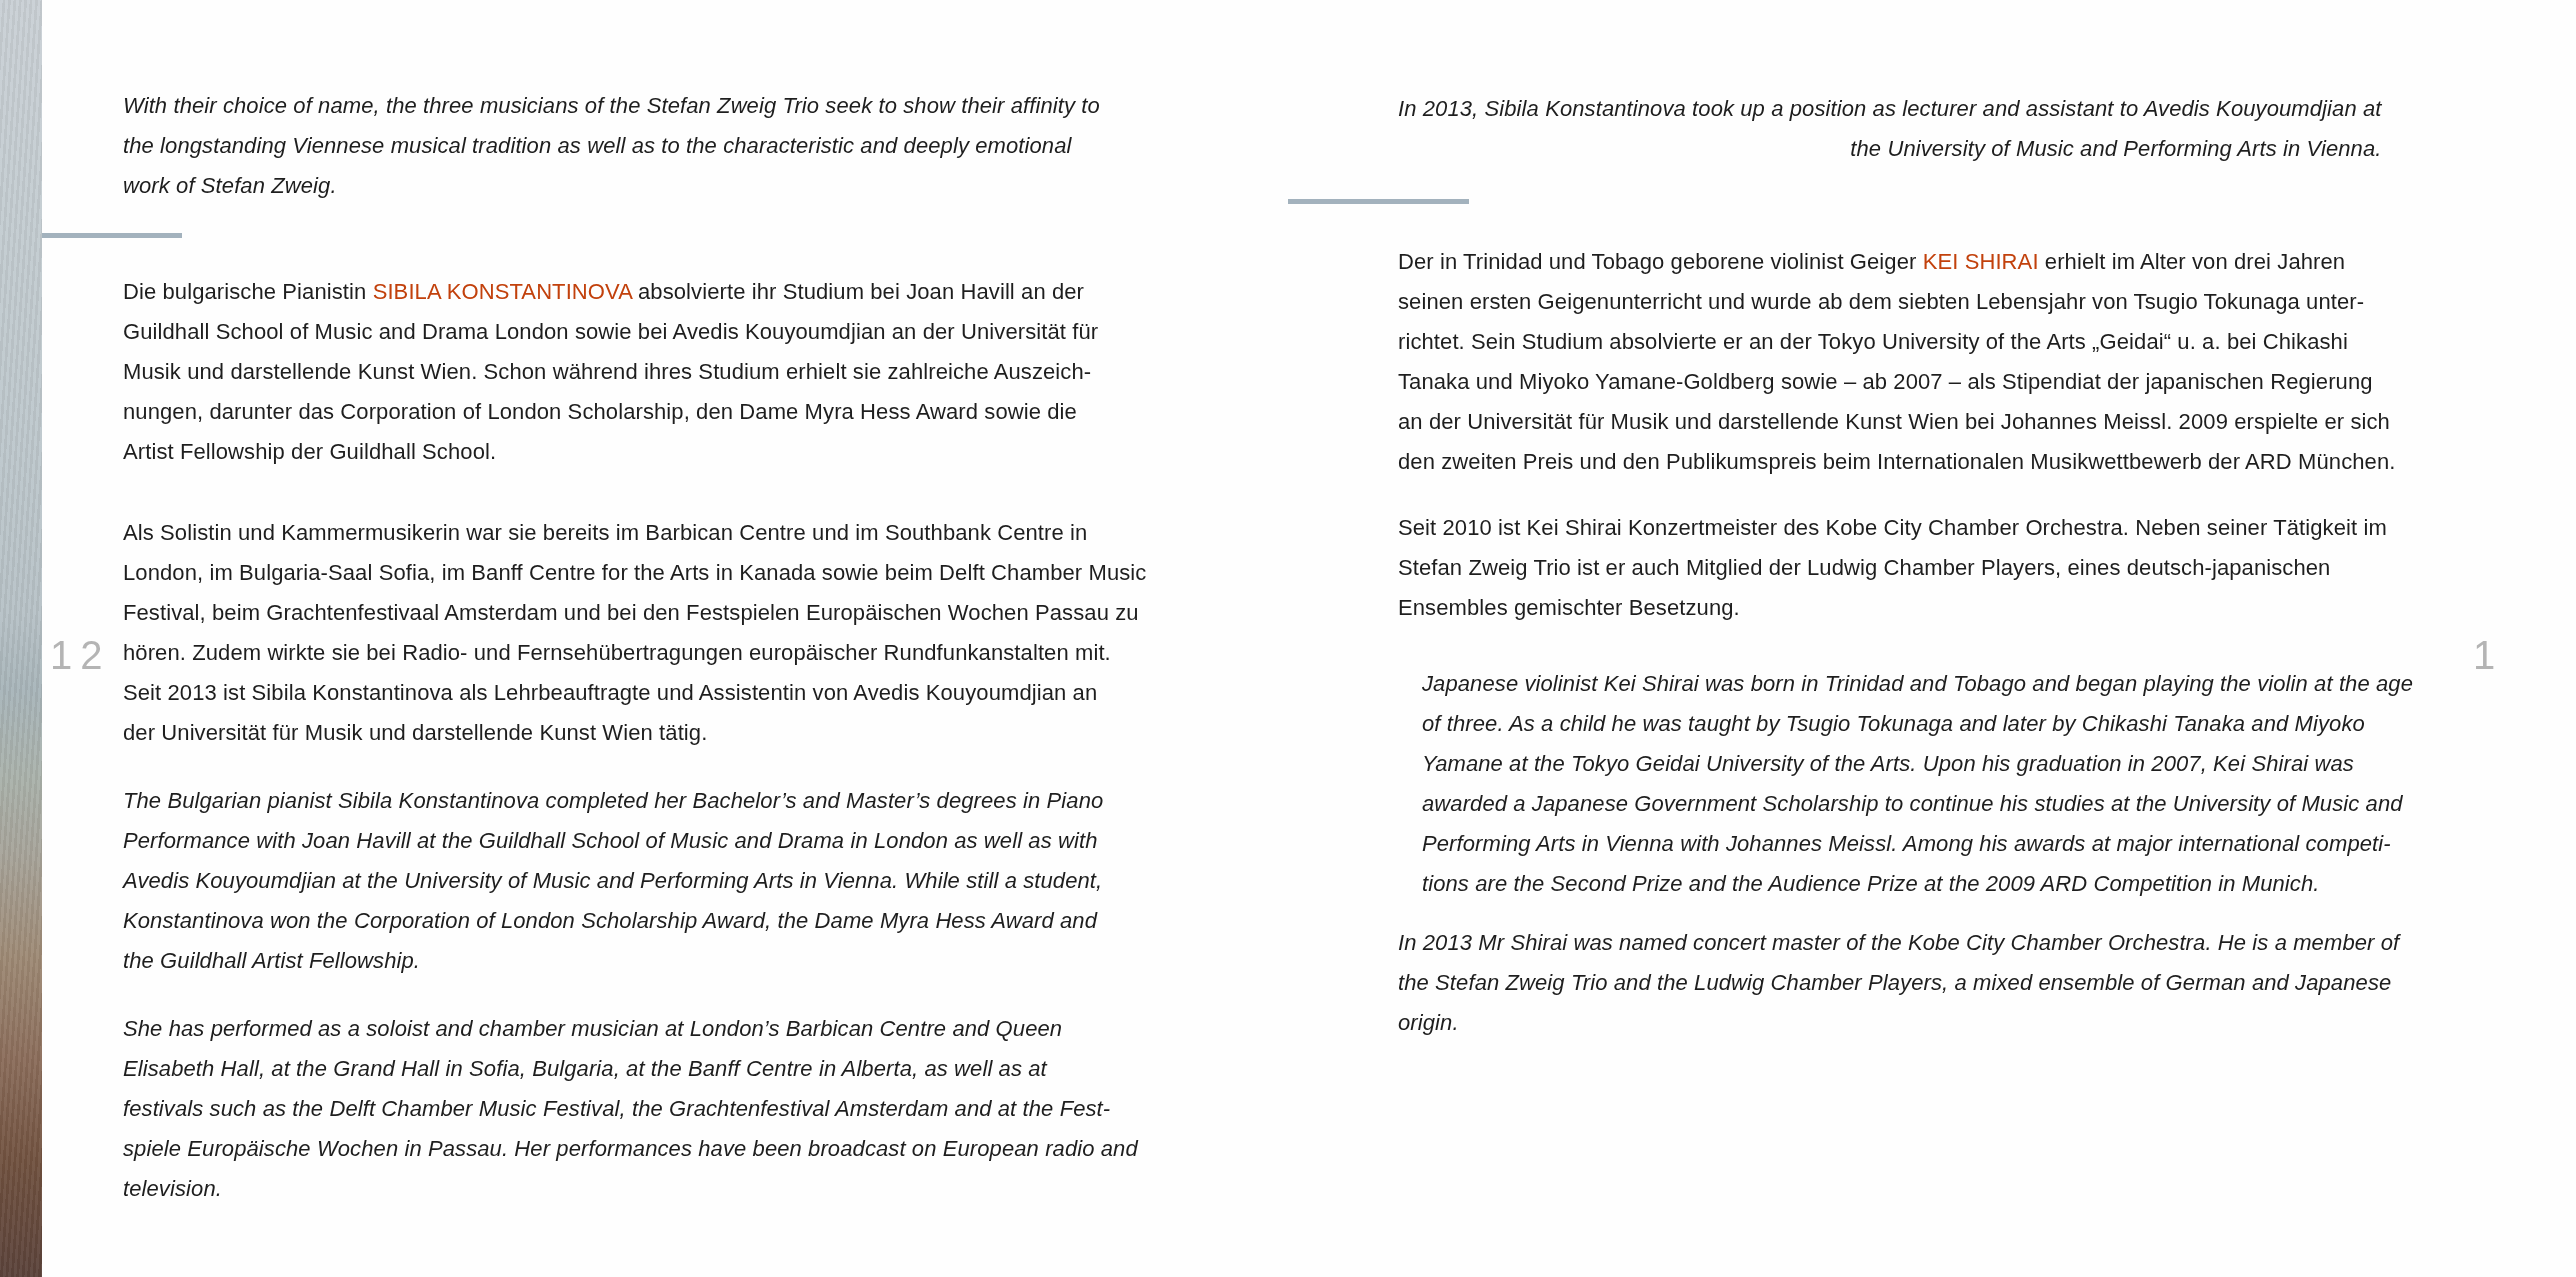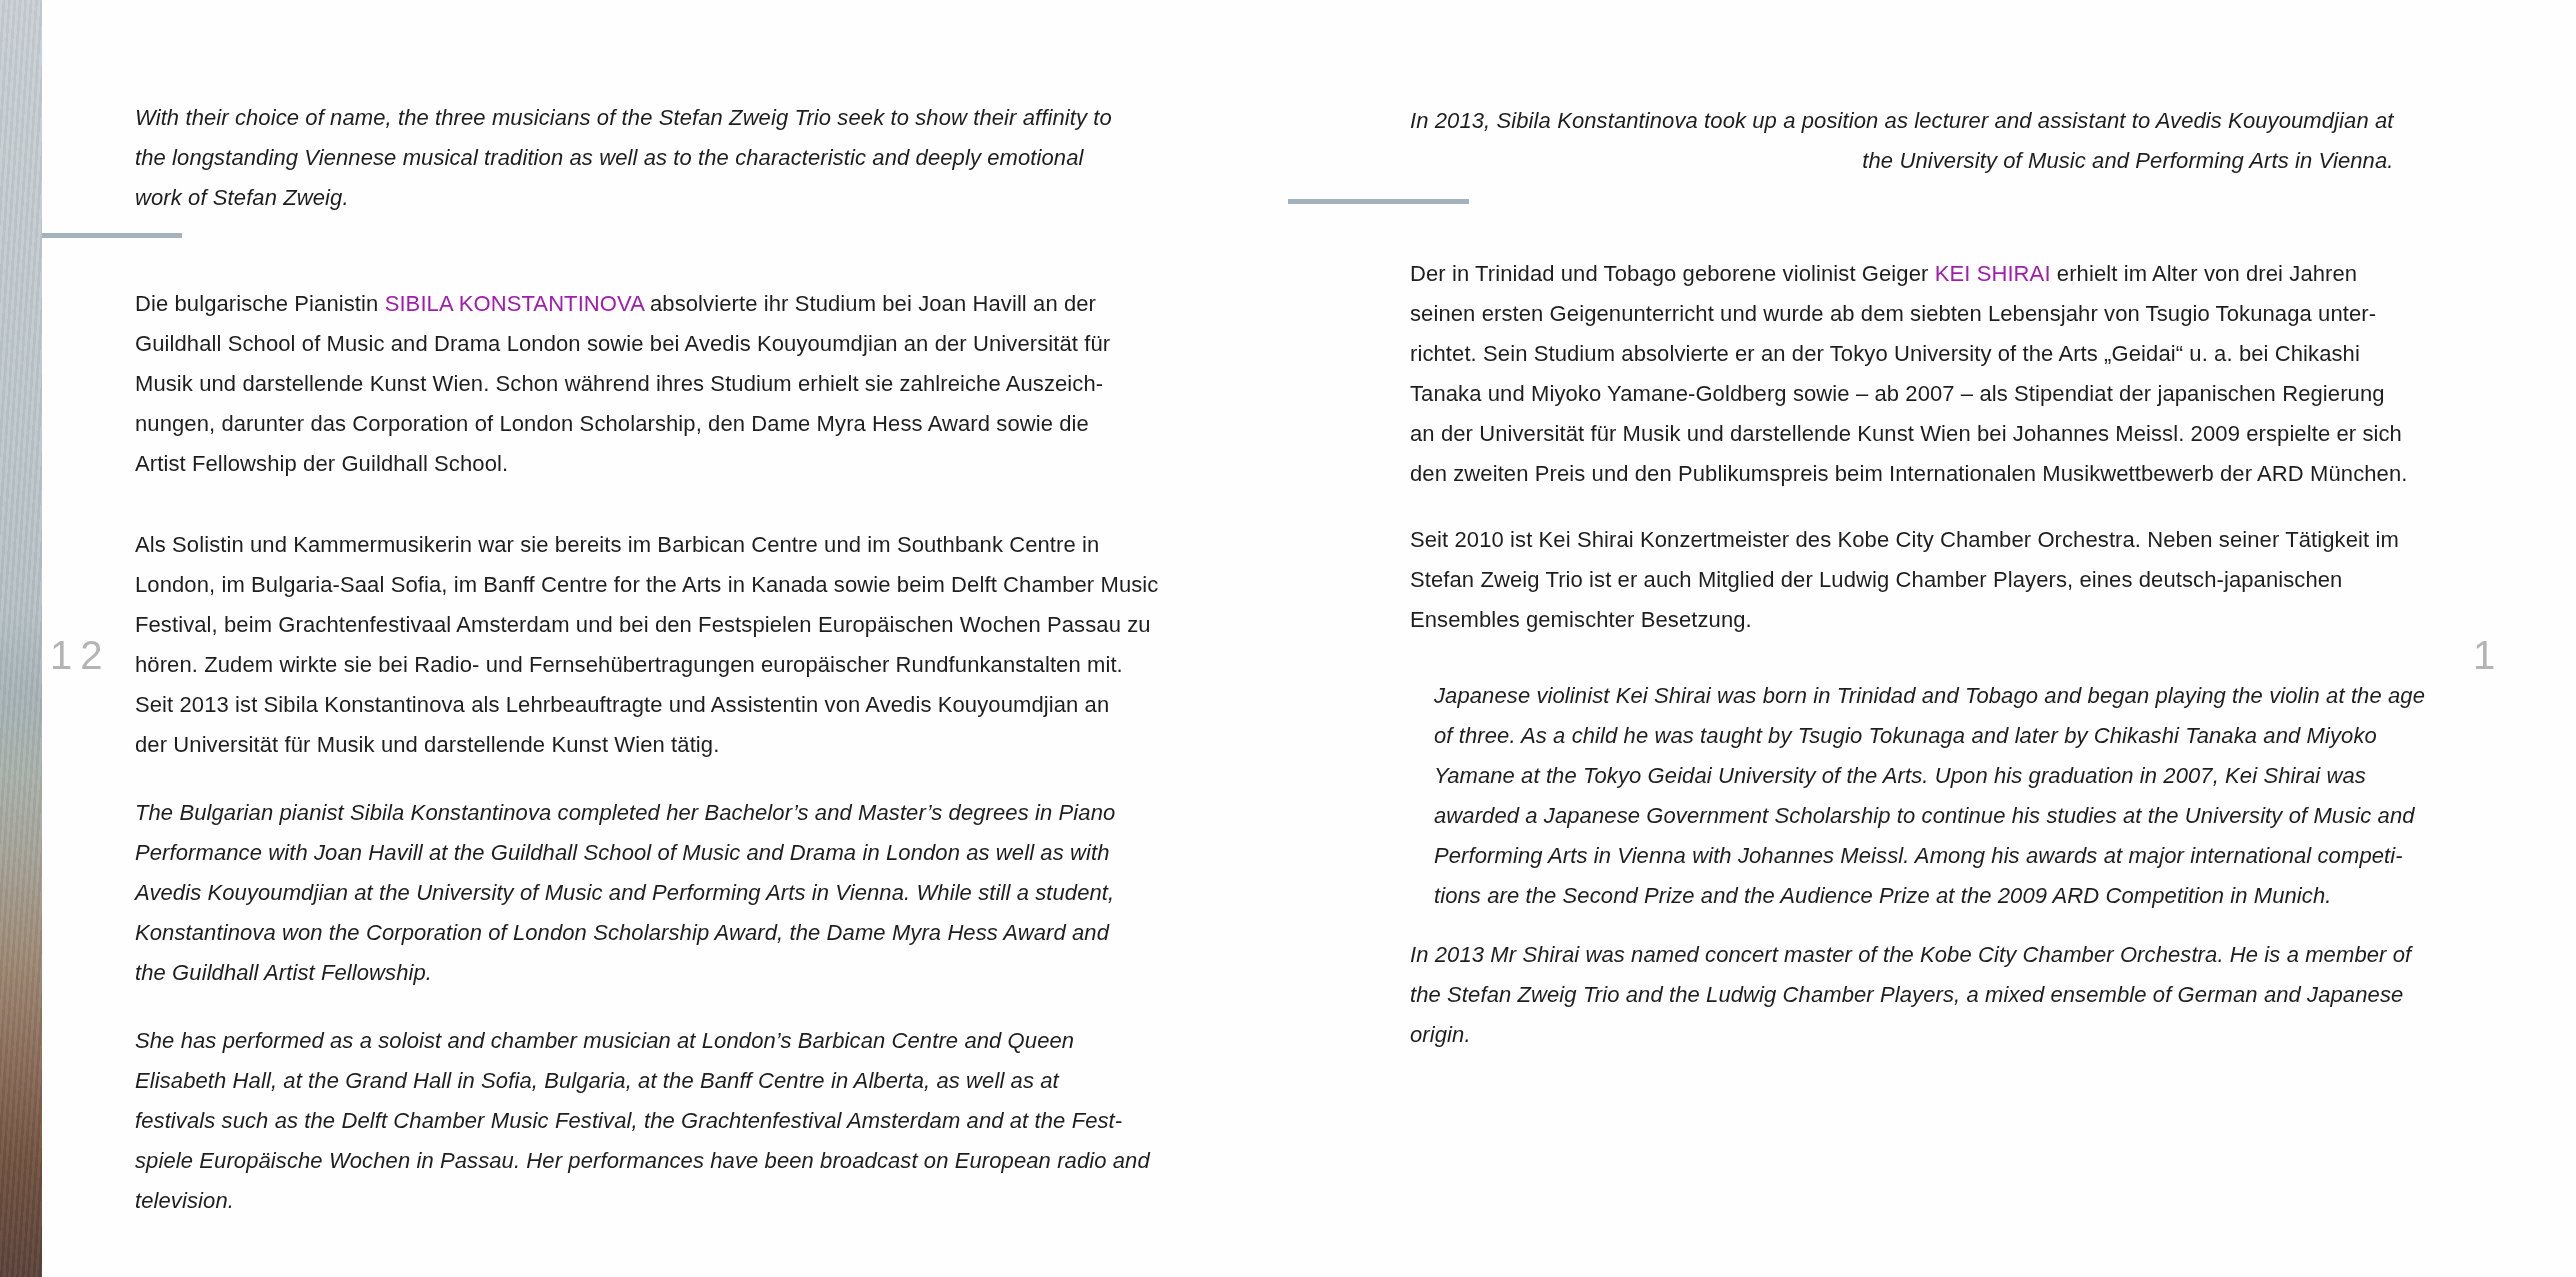--- a/index.html
+++ b/index.html
@@ -28,33 +28,33 @@
         #a7b4b9 54%,
         #a9b1aa 61%,
         #a6a399 67%,
         #9d8974 75%,
         #8a6c5a 83%,
         #70513f 91%,
         #5a423a 100%);
   }
   .para {
     position: absolute;
-    margin: 12px;
+    margin: 0;
     font-size: 22px;
     line-height: 40px;
     letter-spacing: 0.1px;
     white-space: pre;
   }
   .italic { font-style: italic; }
   .rule {
     position: absolute;
     height: 4.5px;
     background: #a3b2bd;
   }
-  .artist-name { color: #a21caf; }
+  .artist-name { color: #c2410c; }
   .pagenum {
     position: absolute;
     font-size: 40px;
     line-height: 44px;
     color: #b4b4b4;
     letter-spacing: 8px;
     font-weight: 400;
   }
   
   .l-intro { left: 123px; top: 86px; }

